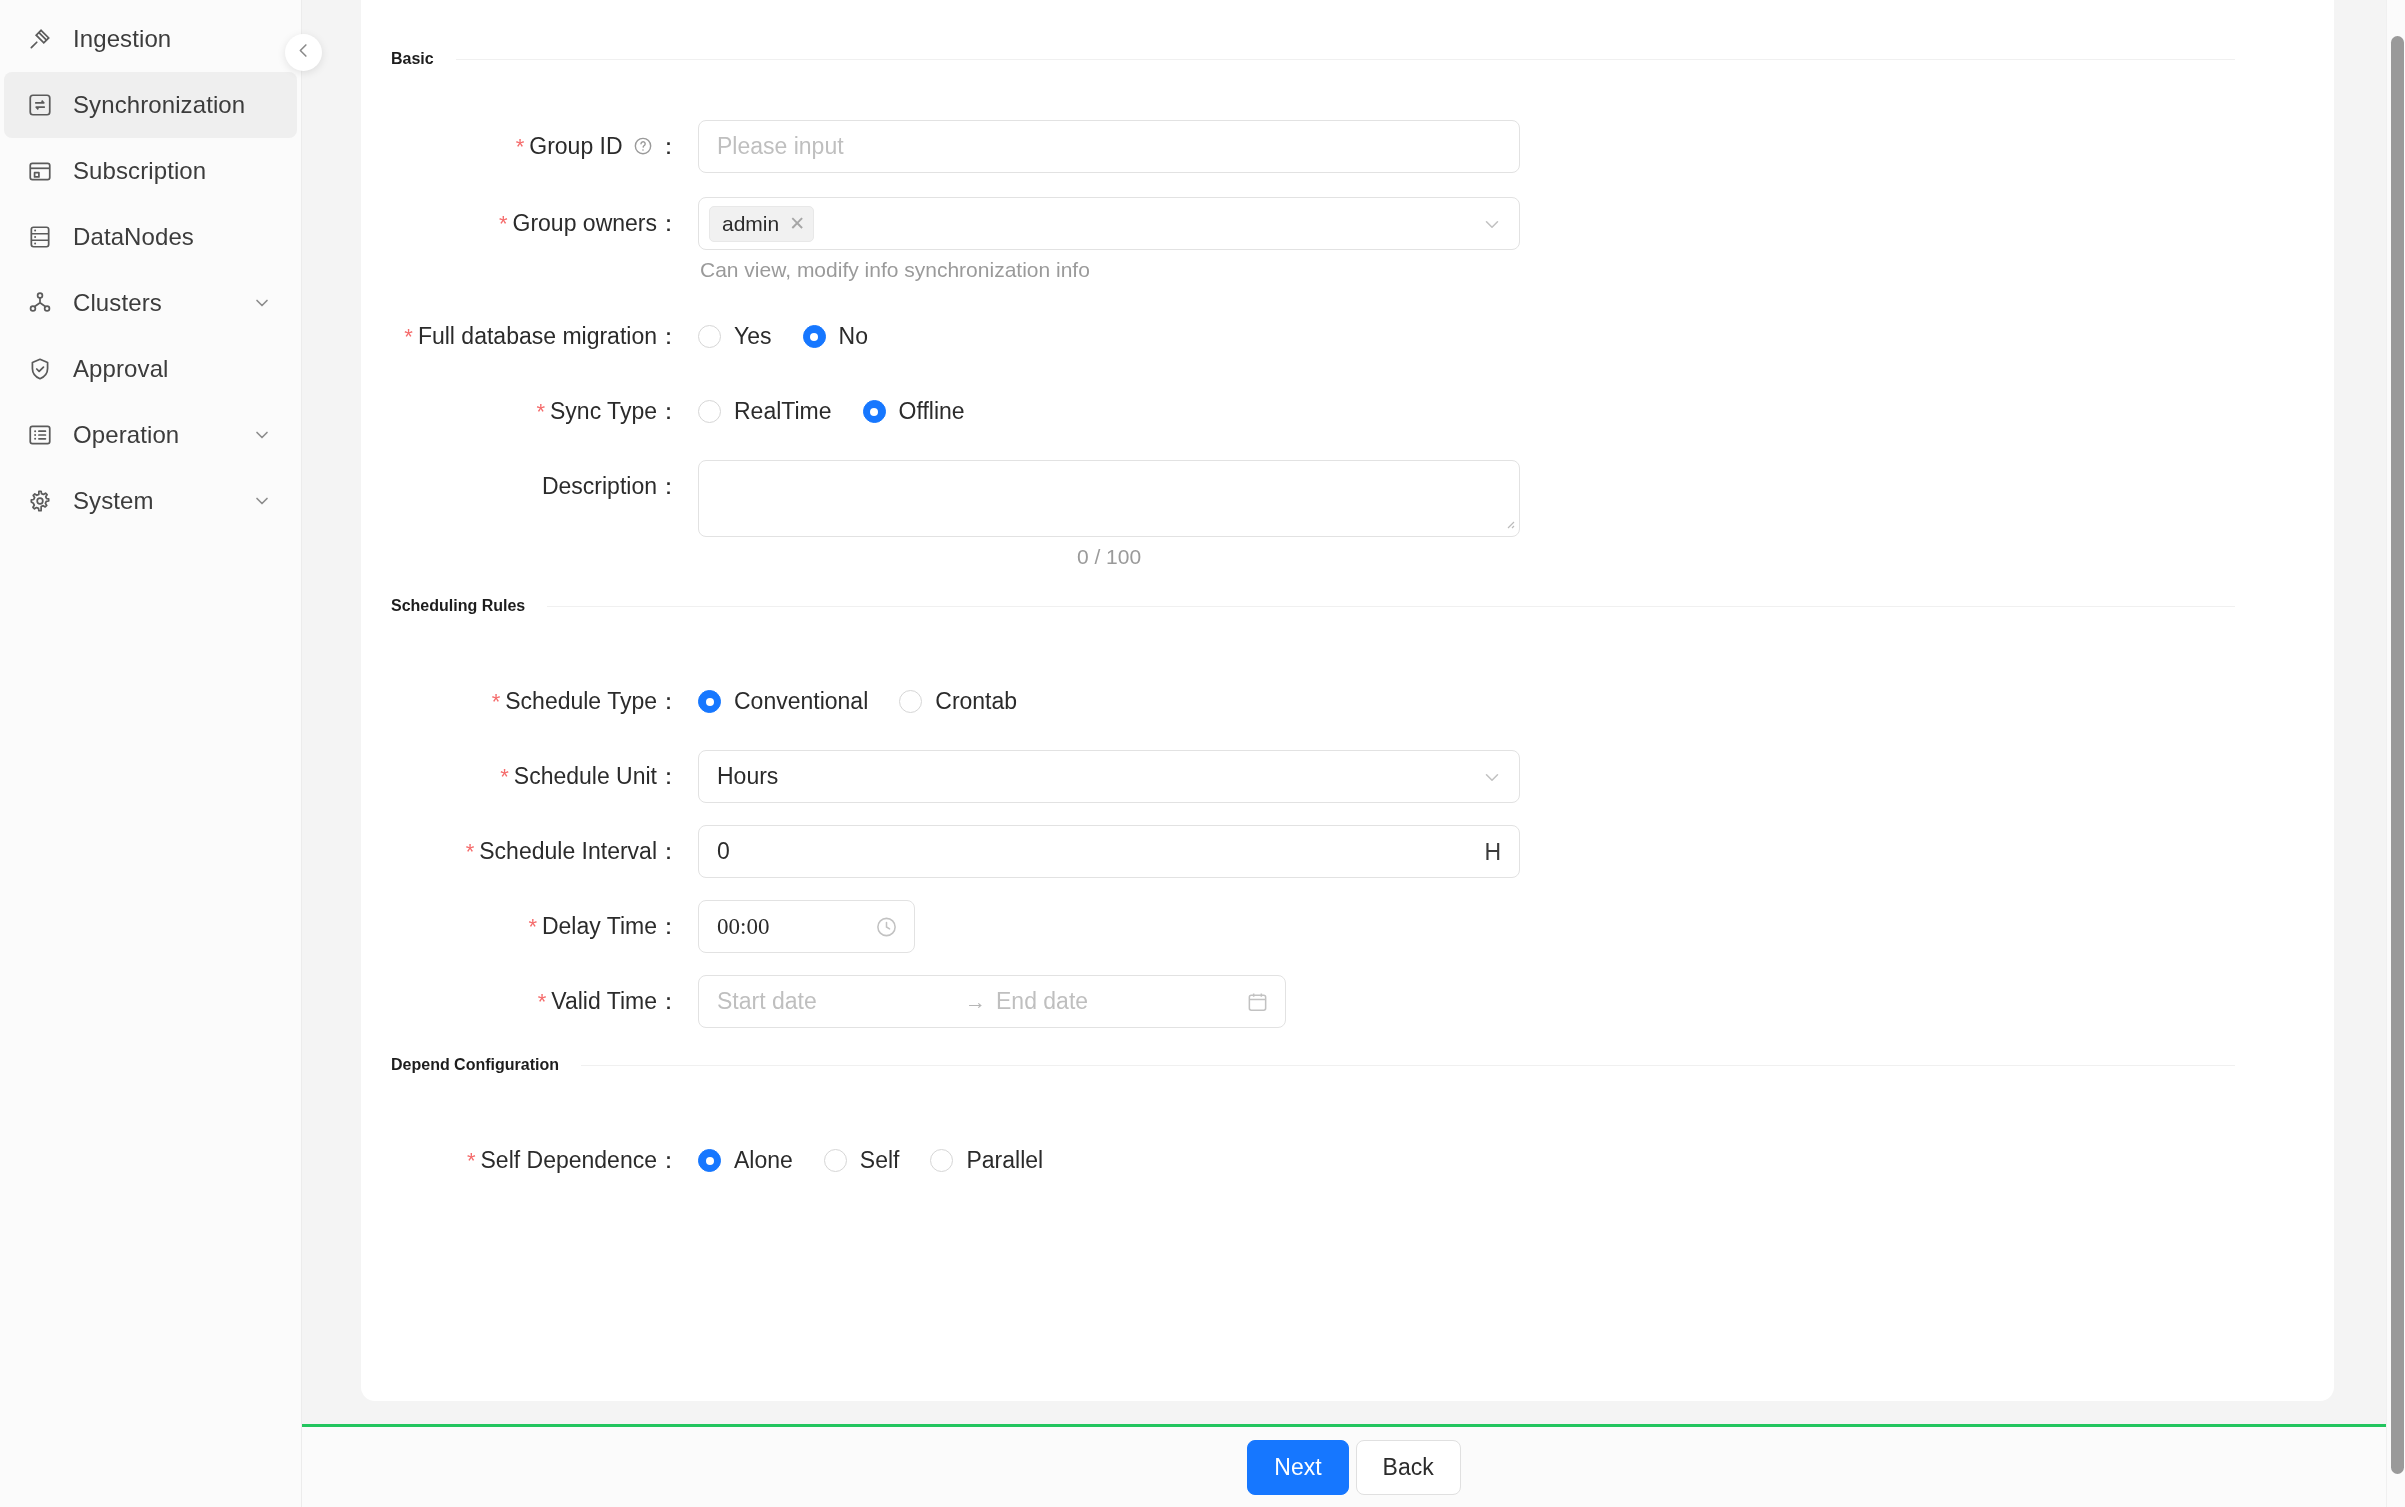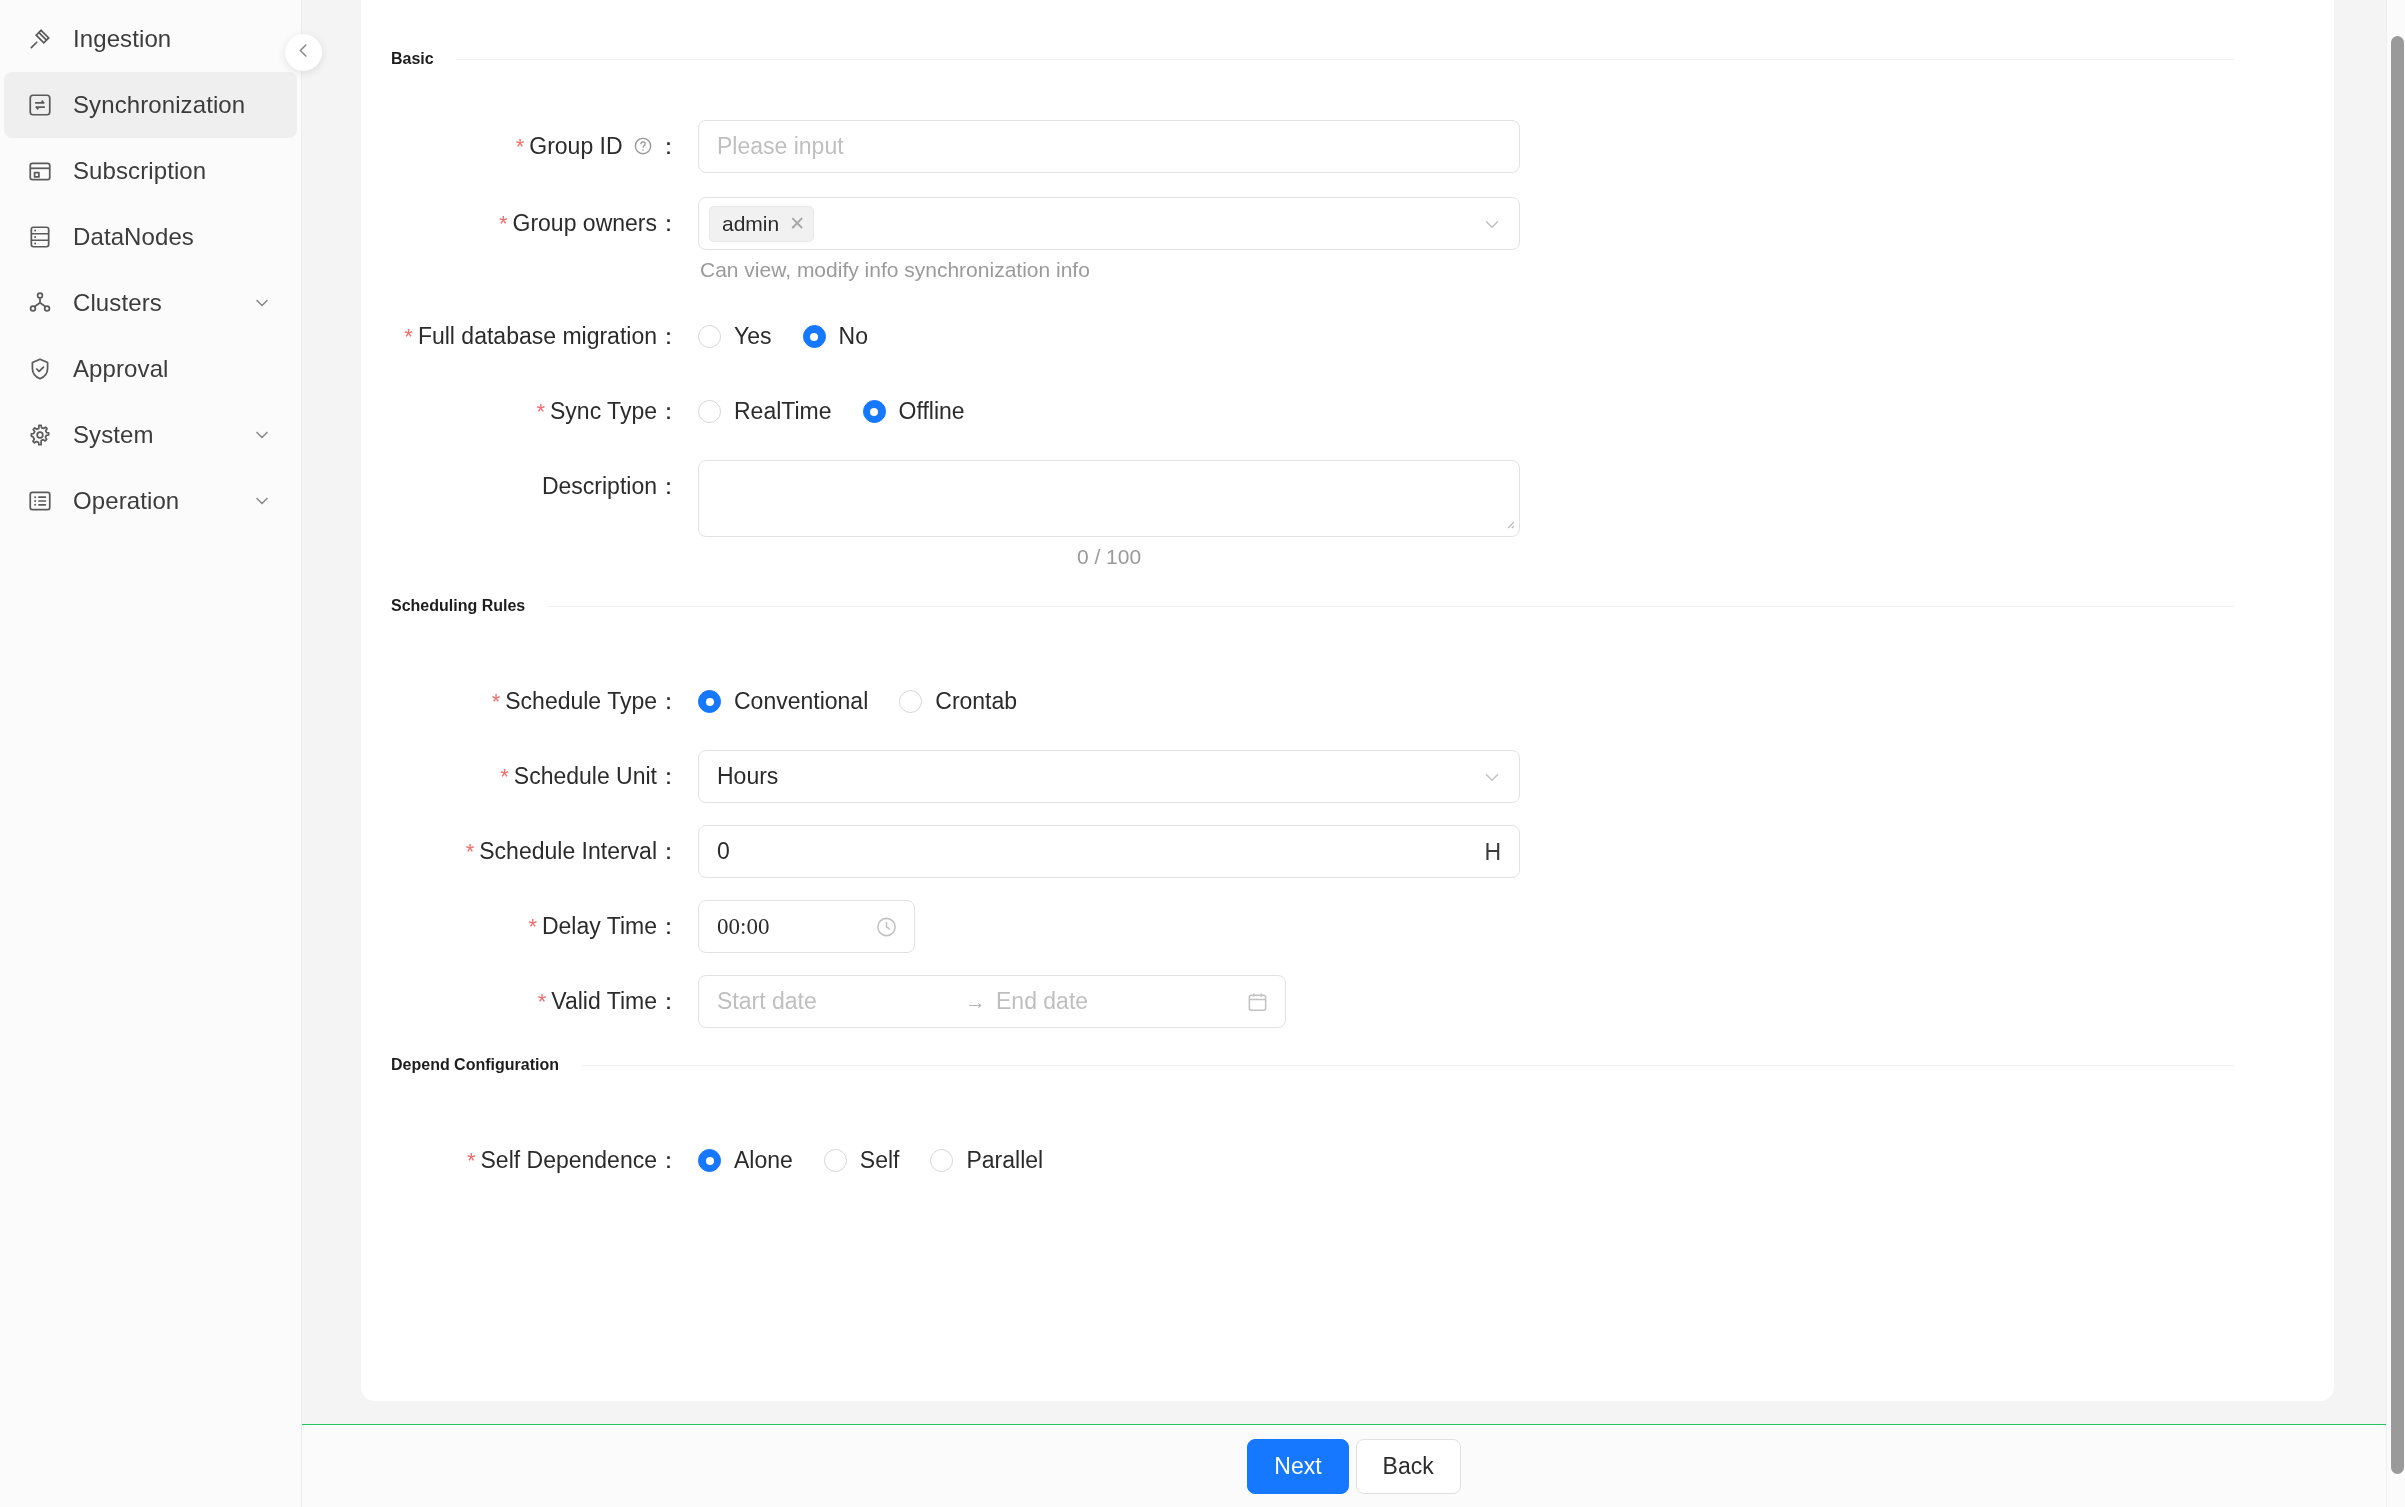--- a/index.html
+++ b/index.html
@@ -175,21 +175,21 @@
   }
   .range .side { width: 238px; color: #bfbfbf; }
   .range .arrow { color: #b6b6b6; font-size: 21px; padding: 0 10px; }
 
   
   .footer {
     position: absolute;
     left: 0; top: 1424px;
     width: 2104px; height: 84px;
     background: #fbfbfb;
-    border-top: 1px solid #22c55e;
+    border-top: 3px solid #22c55e;
     display: flex; align-items: center; justify-content: center;
     gap: 7px;
   }
   .btn {
     height: 55px; min-width: 95px;
     border-radius: 8px;
     font-size: 23px;
     display: flex; align-items: center; justify-content: center;
     padding: 0 26px;
     cursor: pointer;
@@ -294,44 +294,44 @@
         <svg width="26" height="26" viewBox="0 0 24 24" fill="none" stroke="currentColor" stroke-width="1.6" stroke-linecap="round" stroke-linejoin="round">
           <path d="M12 3l7 3v5.5c0 4.4-3 7.8-7 9.5-4-1.7-7-5.1-7-9.5V6z"></path>
           <polyline points="9 12 11.2 14.2 15.2 10.2"></polyline>
         </svg>
       </span>
       <span class="nav-label">Approval</span>
     </div>
 
     <div class="nav-item">
       <span class="nav-ico">
-        <svg width="26" height="26" viewBox="0 0 24 24" fill="none" stroke="currentColor" stroke-width="1.6" stroke-linejoin="round">
-          <path d="M11 3h2l.4 2.2 1.8.8 1.9-1.2 1.4 1.4-1.2 1.9.8 1.8L20 10v2l-2.2.4-.8 1.8 1.2 1.9-1.4 1.4-1.9-1.2-1.8.8L13 21h-2l-.4-2.2-1.8-.8-1.9 1.2-1.4-1.4 1.2-1.9-.8-1.8L4 13v-2l2.2-.4.8-1.8L5.8 6.9l1.4-1.4L9.1 6.7l1.8-.8z"></path>
-          <circle cx="12" cy="12" r="2.6"></circle>
-        </svg>
-      </span>
-      <span class="nav-label">System</span>
-      <span class="nav-caret">
-        <svg width="20" height="20" viewBox="0 0 24 24" fill="none" stroke="currentColor" stroke-width="2" stroke-linecap="round" stroke-linejoin="round">
-            <polyline points="6 9 12 15 18 9"></polyline>
-          </svg>
-      </span>
-    </div>
-
-    <div class="nav-item">
-      <span class="nav-ico">
         <svg width="26" height="26" viewBox="0 0 24 24" fill="none" stroke="currentColor" stroke-width="1.6" stroke-linecap="round" stroke-linejoin="round">
           <rect x="3" y="4" width="18" height="16" rx="2"></rect>
           <circle cx="7.5" cy="8.5" r=".9" fill="currentColor" stroke="none"></circle>
           <circle cx="7.5" cy="12" r=".9" fill="currentColor" stroke="none"></circle>
           <circle cx="7.5" cy="15.5" r=".9" fill="currentColor" stroke="none"></circle>
           <path d="M11 8.5h6M11 12h6M11 15.5h6"></path>
         </svg>
       </span>
       <span class="nav-label">Operation</span>
+      <span class="nav-caret">
+        <svg width="20" height="20" viewBox="0 0 24 24" fill="none" stroke="currentColor" stroke-width="2" stroke-linecap="round" stroke-linejoin="round">
+            <polyline points="6 9 12 15 18 9"></polyline>
+          </svg>
+      </span>
+    </div>
+
+    <div class="nav-item">
+      <span class="nav-ico">
+        <svg width="26" height="26" viewBox="0 0 24 24" fill="none" stroke="currentColor" stroke-width="1.6" stroke-linejoin="round">
+          <path d="M11 3h2l.4 2.2 1.8.8 1.9-1.2 1.4 1.4-1.2 1.9.8 1.8L20 10v2l-2.2.4-.8 1.8 1.2 1.9-1.4 1.4-1.9-1.2-1.8.8L13 21h-2l-.4-2.2-1.8-.8-1.9 1.2-1.4-1.4 1.2-1.9-.8-1.8L4 13v-2l2.2-.4.8-1.8L5.8 6.9l1.4-1.4L9.1 6.7l1.8-.8z"></path>
+          <circle cx="12" cy="12" r="2.6"></circle>
+        </svg>
+      </span>
+      <span class="nav-label">System</span>
       <span class="nav-caret">
         <svg width="20" height="20" viewBox="0 0 24 24" fill="none" stroke="currentColor" stroke-width="2" stroke-linecap="round" stroke-linejoin="round">
             <polyline points="6 9 12 15 18 9"></polyline>
           </svg>
       </span>
     </div>
   </nav>
 
   <div class="collapse-btn">
     <span>

